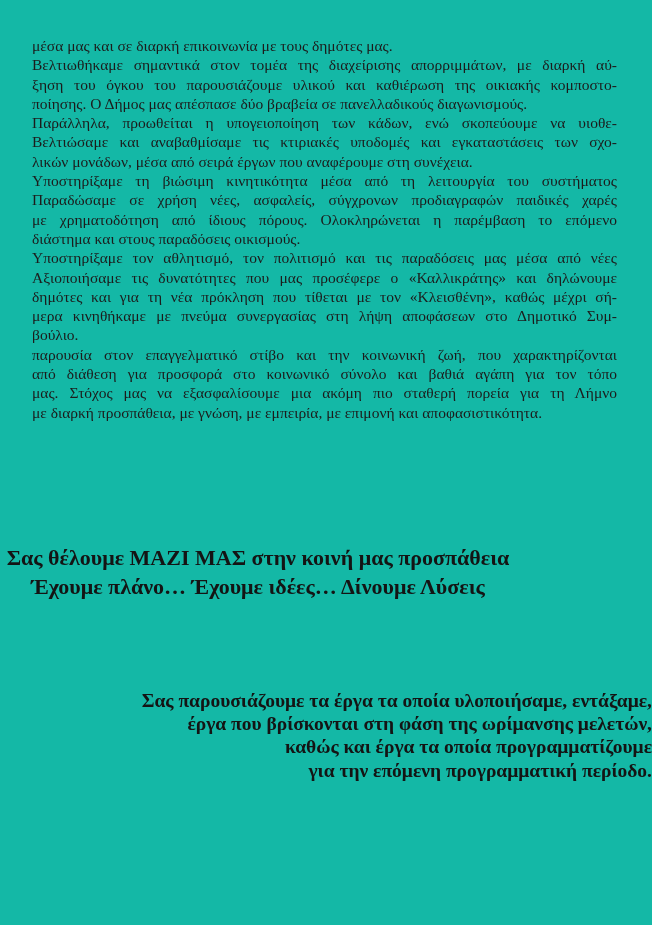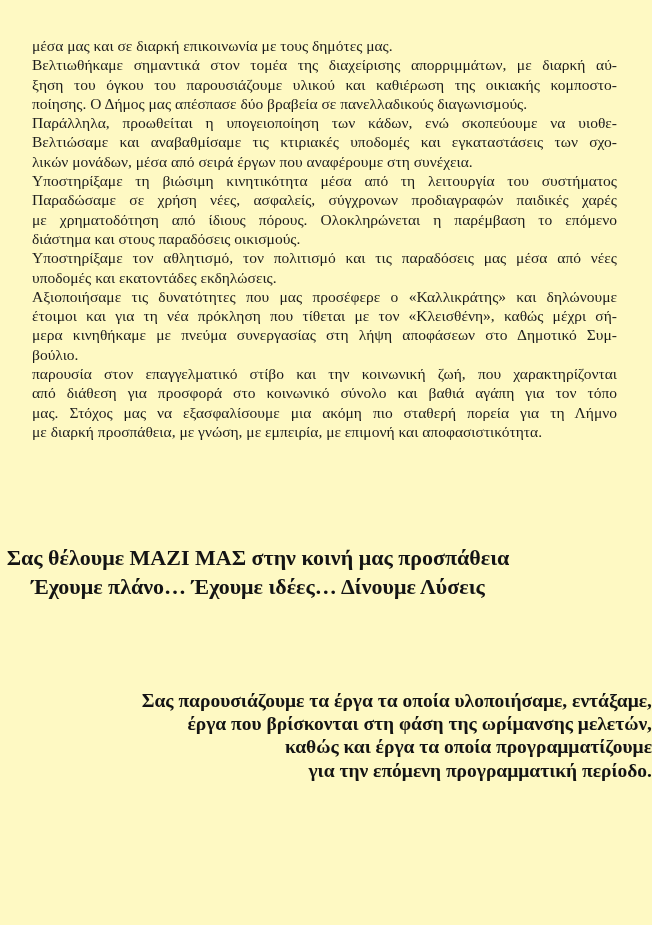--- a/index.html
+++ b/index.html
@@ -1,20 +1,20 @@
 <!DOCTYPE html>
 <html lang="el"><head>
 <meta charset="utf-8">
 <style>
   html, body { margin: 0; padding: 0; background: #ffffff; }
   .page {
     position: relative;
     width: 652px;
     height: 925px;
-    background: #fef9c3;
+    background: #14b8a6;
     overflow: hidden;
     font-family: "Liberation Serif", "DejaVu Serif", serif;
     color: #1c1c1c;
   }
   .body-text {
     position: absolute;
     left: 32px;
     top: 36px;
     width: 585px;
     font-size: 15.5px;
@@ -62,23 +62,22 @@
     <div class="line">ξηση του όγκου του παρουσιάζουμε υλικού και καθιέρωση της οικιακής κομποστο-</div>
     <div class="line end">ποίησης. Ο Δήμος μας απέσπασε δύο βραβεία σε πανελλαδικούς διαγωνισμούς.</div>
     <div class="line">Παράλληλα, προωθείται η υπογειοποίηση των κάδων, ενώ σκοπεύουμε να υιοθε-</div>
     <div class="line">Βελτιώσαμε και αναβαθμίσαμε τις κτιριακές υποδομές και εγκαταστάσεις των σχο-</div>
     <div class="line end">λικών μονάδων, μέσα από σειρά έργων που αναφέρουμε στη συνέχεια.</div>
     <div class="line">Υποστηρίξαμε τη βιώσιμη κινητικότητα μέσα από τη λειτουργία του συστήματος</div>
     <div class="line">Παραδώσαμε σε χρήση νέες, ασφαλείς, σύγχρονων προδιαγραφών παιδικές χαρές</div>
     <div class="line">με χρηματοδότηση από ίδιους πόρους. Ολοκληρώνεται η παρέμβαση το επόμενο</div>
     <div class="line end">διάστημα και στους παραδόσεις οικισμούς.</div>
     <div class="line">Υποστηρίξαμε τον αθλητισμό, τον πολιτισμό και τις παραδόσεις μας μέσα από νέες</div>
-    <div class="line end">υποδομές και εκατοντάδες εκδηλώσεις.</div>
     <div class="line">Αξιοποιήσαμε τις δυνατότητες που μας προσέφερε ο «Καλλικράτης» και δηλώνουμε</div>
-    <div class="line">έτοιμοι και για τη νέα πρόκληση που τίθεται με τον «Κλεισθένη», καθώς μέχρι σή-</div>
+    <div class="line">δημότες και για τη νέα πρόκληση που τίθεται με τον «Κλεισθένη», καθώς μέχρι σή-</div>
     <div class="line">μερα κινηθήκαμε με πνεύμα συνεργασίας στη λήψη αποφάσεων στο Δημοτικό Συμ-</div>
     <div class="line end">βούλιο.</div>
     <div class="line">παρουσία στον επαγγελματικό στίβο και την κοινωνική ζωή, που χαρακτηρίζονται</div>
     <div class="line">από διάθεση για προσφορά στο κοινωνικό σύνολο και βαθιά αγάπη για τον τόπο</div>
     <div class="line">μας. Στόχος μας να εξασφαλίσουμε μια ακόμη πιο σταθερή πορεία για τη Λήμνο</div>
     <div class="line end">με διαρκή προσπάθεια, με γνώση, με εμπειρία, με επιμονή και αποφασιστικότητα.</div>
   </div>
 
   <div class="slogan">
     <div>Σας θέλουμε ΜΑΖΙ ΜΑΣ στην κοινή μας προσπάθεια</div>

